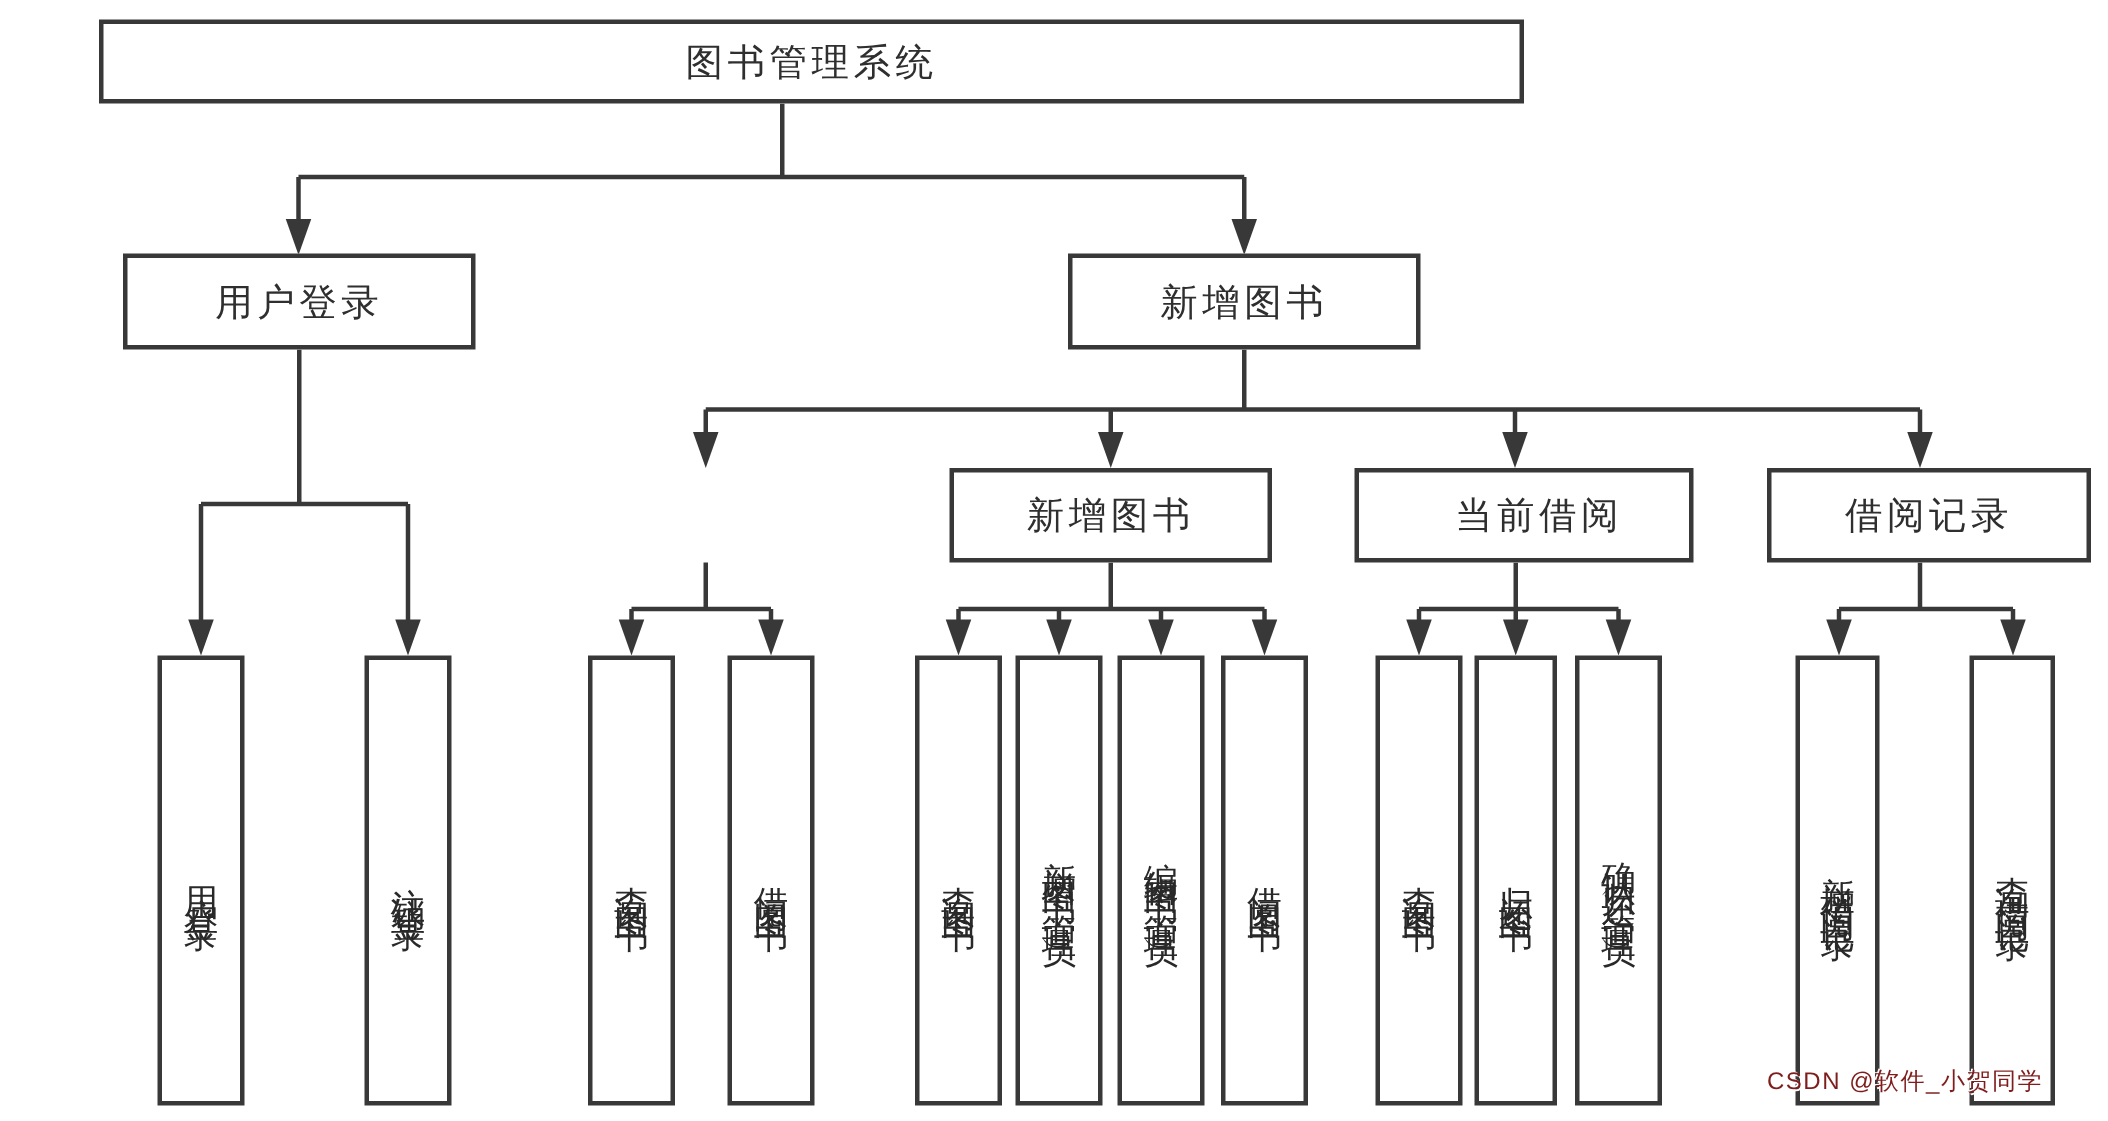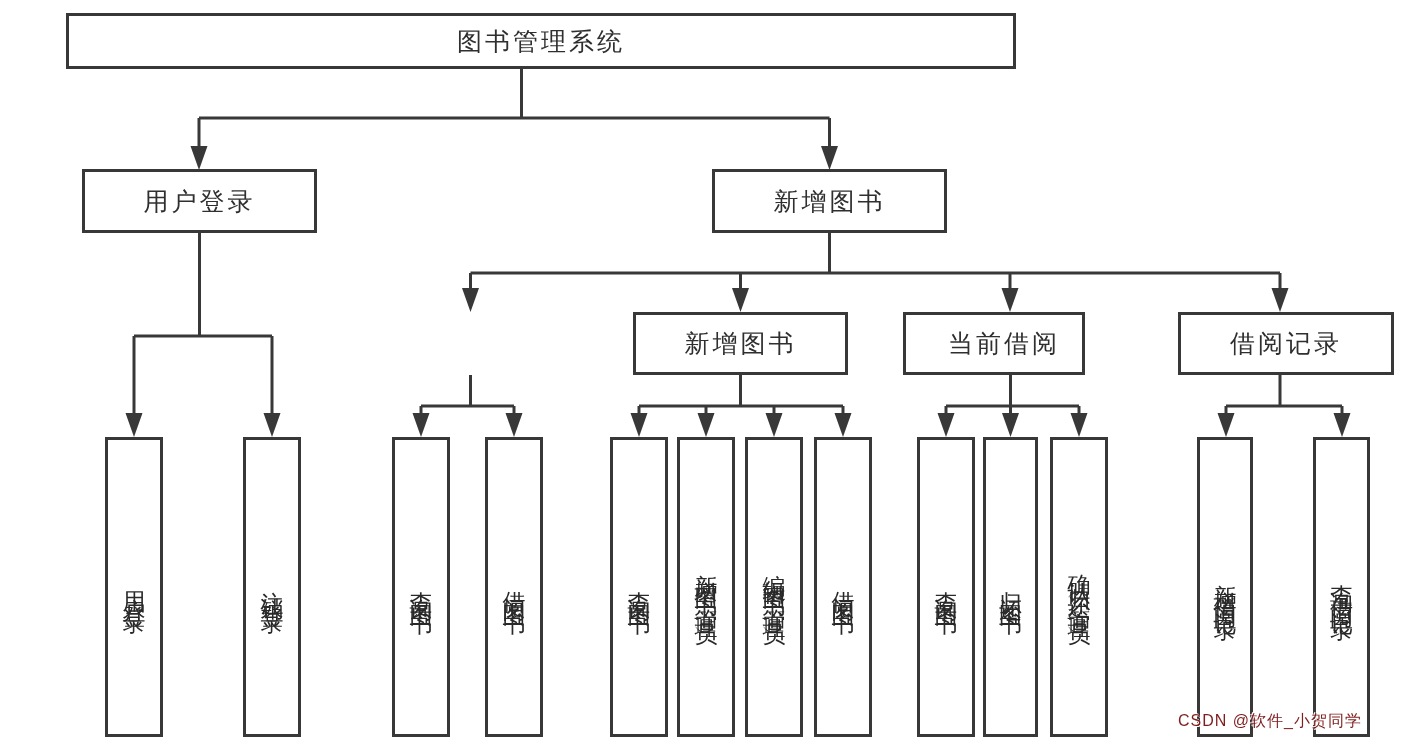--- a/index.html
+++ b/index.html
@@ -135,21 +135,21 @@
       <polygon points="1333.5,413 1350.5,413 1342,437"></polygon>
     </g>
   </svg>
 
   <div class="box hbox" style="left:38px; top:13px; width:950px; height:56px;margin-left:28px;">图书管理系统</div>
 
   <div class="box hbox" style="left:82px; top:169px; width:235px; height:64px;">用户登录</div>
   <div class="box hbox" style="left:712px; top:169px; width:235px; height:64px;">新增图书</div>
 
   <div class="box hbox" style="left:633px; top:312px; width:215px; height:63px;">新增图书</div>
-  <div class="box hbox" style="left:903px; top:312px; width:182px; height:63px;padding-left:20px;">当前借阅</div>
+  <div class="box hbox" style="left:903px; top:312px; width:226px; height:63px;padding-left:20px;">当前借阅</div>
   <div class="box hbox" style="left:1178px; top:312px; width:216px; height:63px;">借阅记录</div>
 
   <div class="box leaf" style="left:105px; top:437px; width:58px; height:300px;">
     <span class="vtext">用户登录</span>
   </div>
   <div class="box leaf" style="left:243px; top:437px; width:58px; height:300px;">
     <span class="vtext">注销登录</span>
   </div>
   <div class="box leaf" style="left:392px; top:437px; width:58px; height:300px;">
     <span class="vtext">查询图书</span>

